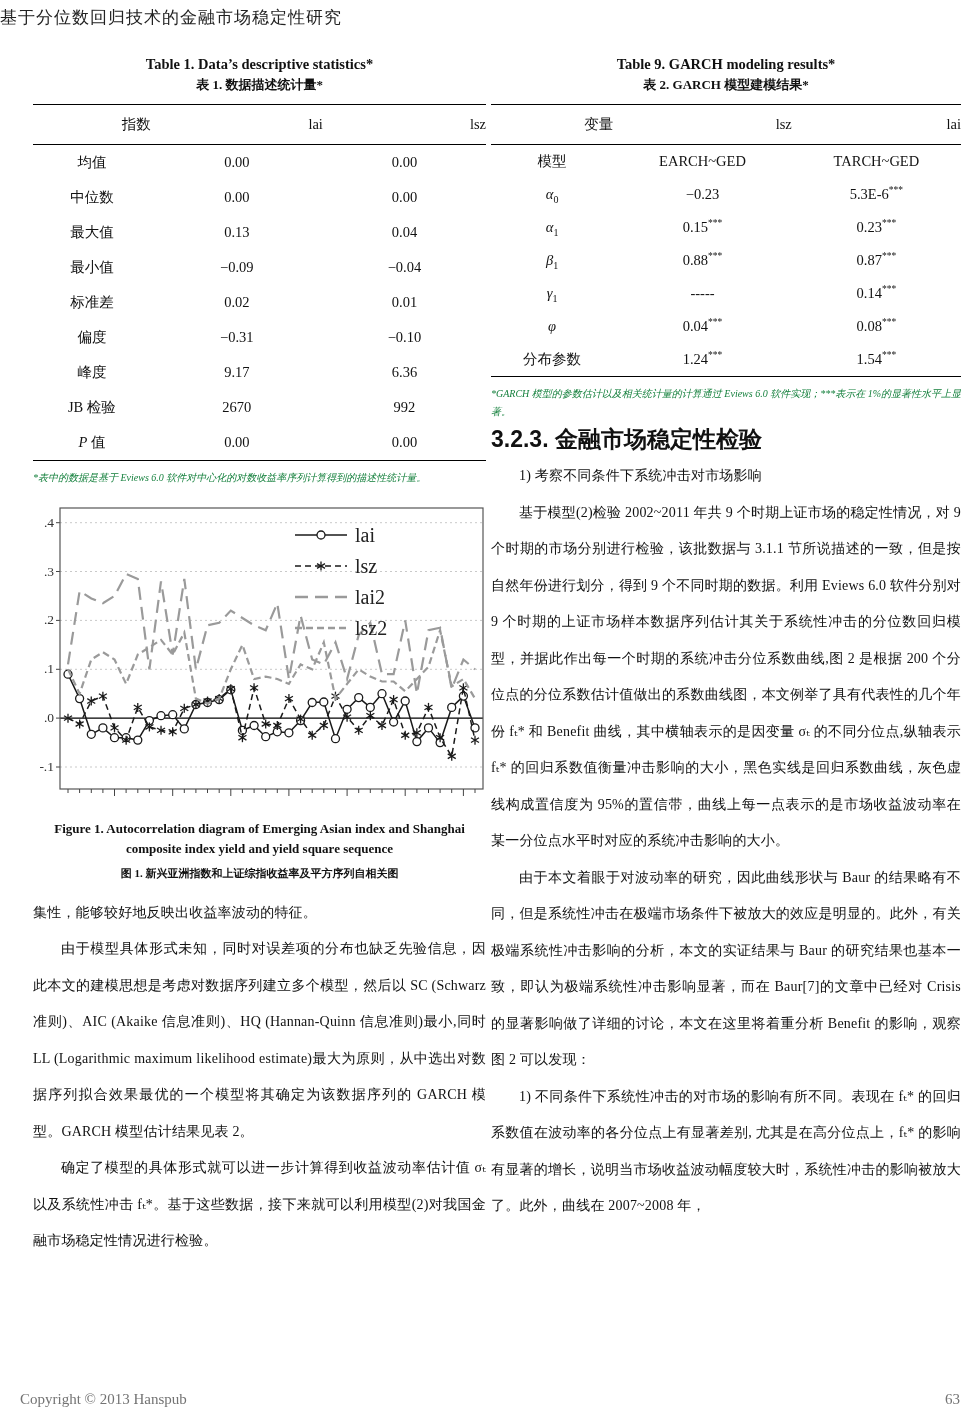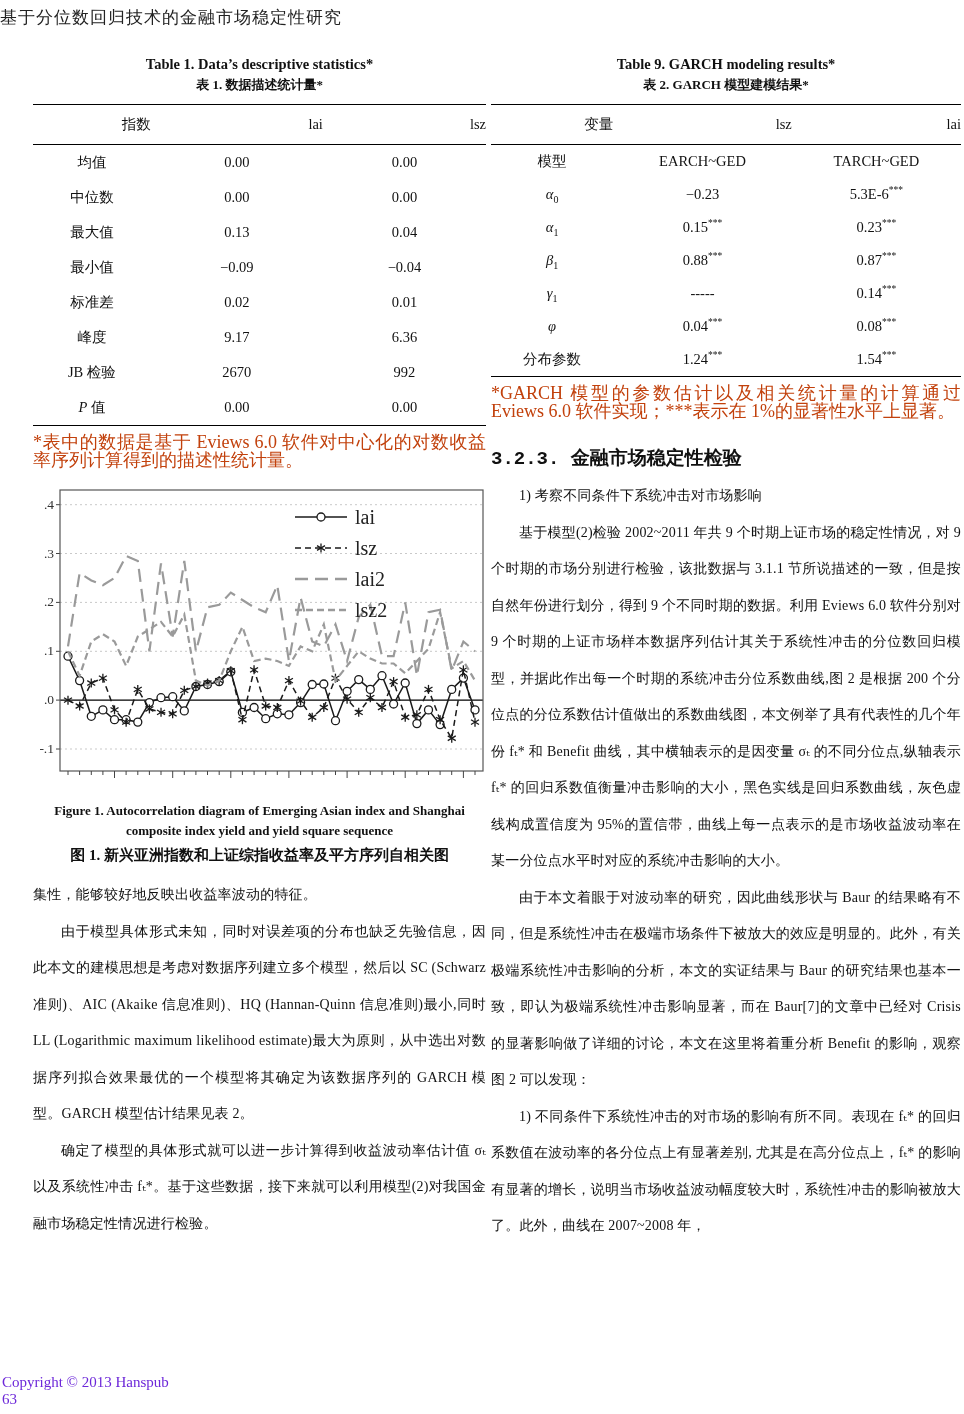--- a/index.html
+++ b/index.html
@@ -31,42 +31,42 @@
   table.tbl td{text-align:center;padding:0;}
   #table1 td{height:35px;}
   #table2 td{height:33px;}
   table.tbl col.c0{width:26%;}
   table.tbl col.c1{width:38%;}
   table.tbl col.c2{width:36%;}
   table.tbl sup{font-size:9.5px;vertical-align:super;line-height:0;}
   table.tbl sub{font-size:10px;vertical-align:sub;line-height:0;}
   table.tbl i{font-style:italic;}
 
-  .footnote{font-size:18px;line-height:17.5px;margin-top:8px;text-align:justify;color:#c2410c;}
+  .footnote{font-size:10px;line-height:17.5px;margin-top:8px;text-align:justify;color:#15803d;font-style:italic;}
 
   .chart-wrap{margin-top:16px;}
   .fig-caption{text-align:center;font-weight:bold;margin-top:6px;}
   .fig-caption .en{font-size:13px;line-height:20px;display:block;}
-  .fig-caption .zh{font-size:15px;line-height:24px;display:block;margin-top:2px;}
+  .fig-caption .zh{font-size:11px;line-height:24px;display:block;margin-top:2px;}
 
   .para{margin-top:10px;}
   .para p{
     font-size:14px;line-height:36.5px;margin:0;text-align:justify;
     text-indent:2em;letter-spacing:0.2px;
   }
   .para p.noindent{text-indent:0;}
   .section-heading{
-    font-weight:bold;font-size:19px;line-height:38px;margin:20px 0 0;
-    font-family:Liberation Mono, monospace;
+    font-weight:bold;font-size:23px;line-height:38px;margin:0 0 0;
+    font-family:Liberation Sans, sans-serif;
   }
   .col-right .para{margin-top:0;}
 
   .footer{
-    position:absolute;left:2px;right:4px;bottom:6px;
-    display:flex;justify-content:space-between;font-size:15px;color:#6d28d9;flex-direction:column;
+    position:absolute;left:20px;right:4px;bottom:6px;
+    display:flex;justify-content:space-between;font-size:15px;color:#737373;
   }
 </style>
 </head>
 <body>
 
 <div class="header-title">基于分位数回归技术的金融市场稳定性研究</div>
 
 <div class="col col-left">
 
   <div class="tbl-caption">
@@ -104,20 +104,25 @@
         </tr>
         <tr>
           <td>最小值</td>
           <td>−0.09</td>
           <td>−0.04</td>
         </tr>
         <tr>
           <td>标准差</td>
           <td>0.02</td>
           <td>0.01</td>
+        </tr>
+        <tr>
+          <td>偏度</td>
+          <td>−0.31</td>
+          <td>−0.10</td>
         </tr>
         <tr>
           <td>峰度</td>
           <td>9.17</td>
           <td>6.36</td>
         </tr>
         <tr>
           <td>JB 检验</td>
           <td>2670</td>
           <td>992</td>

